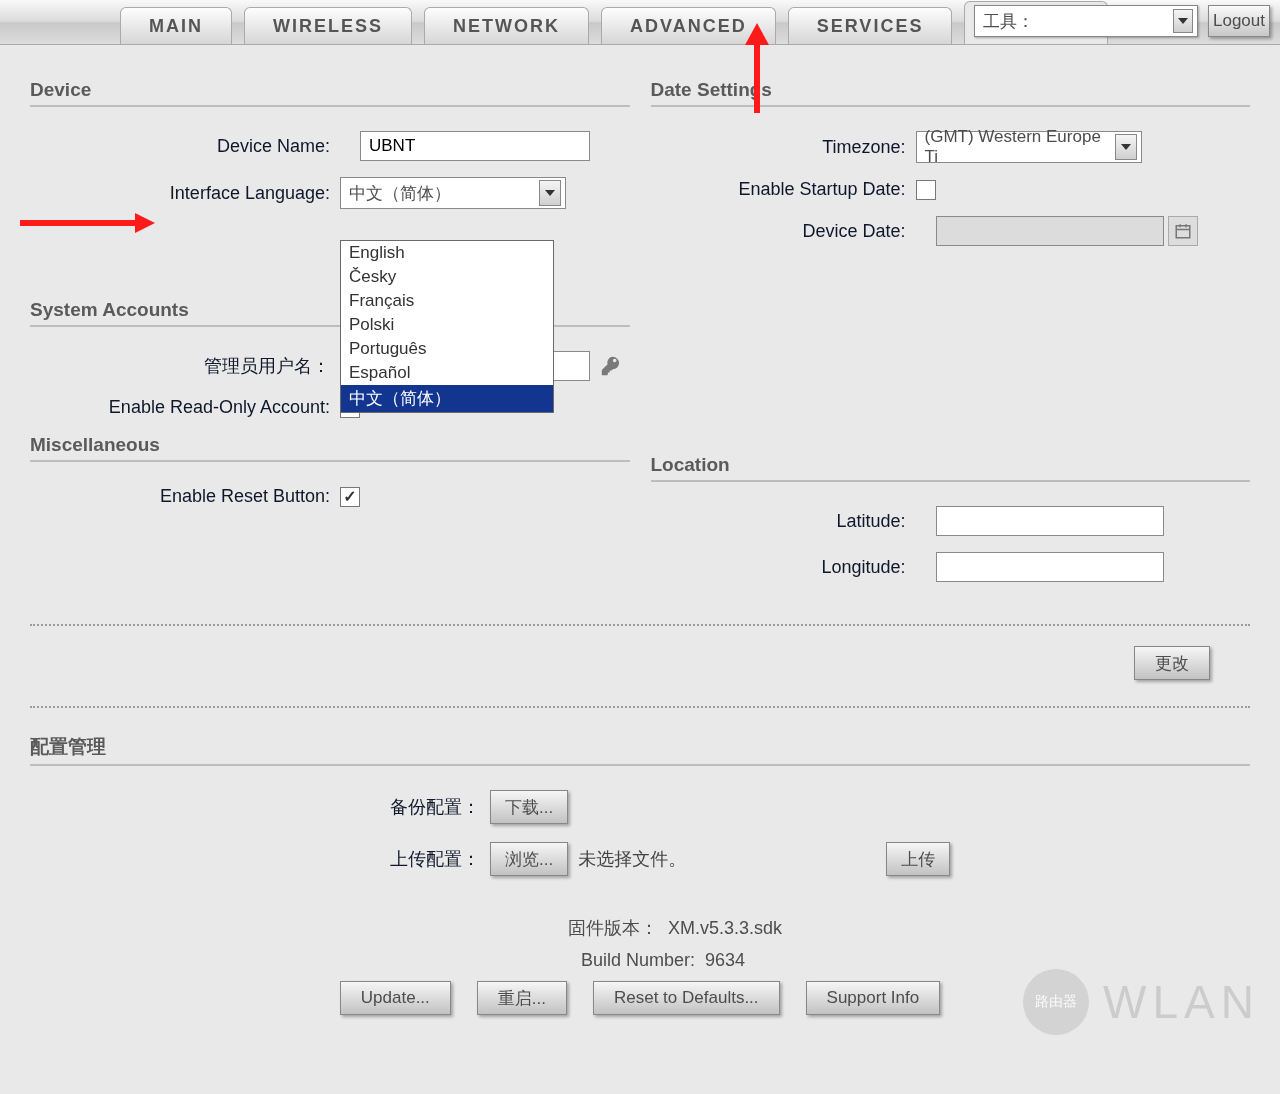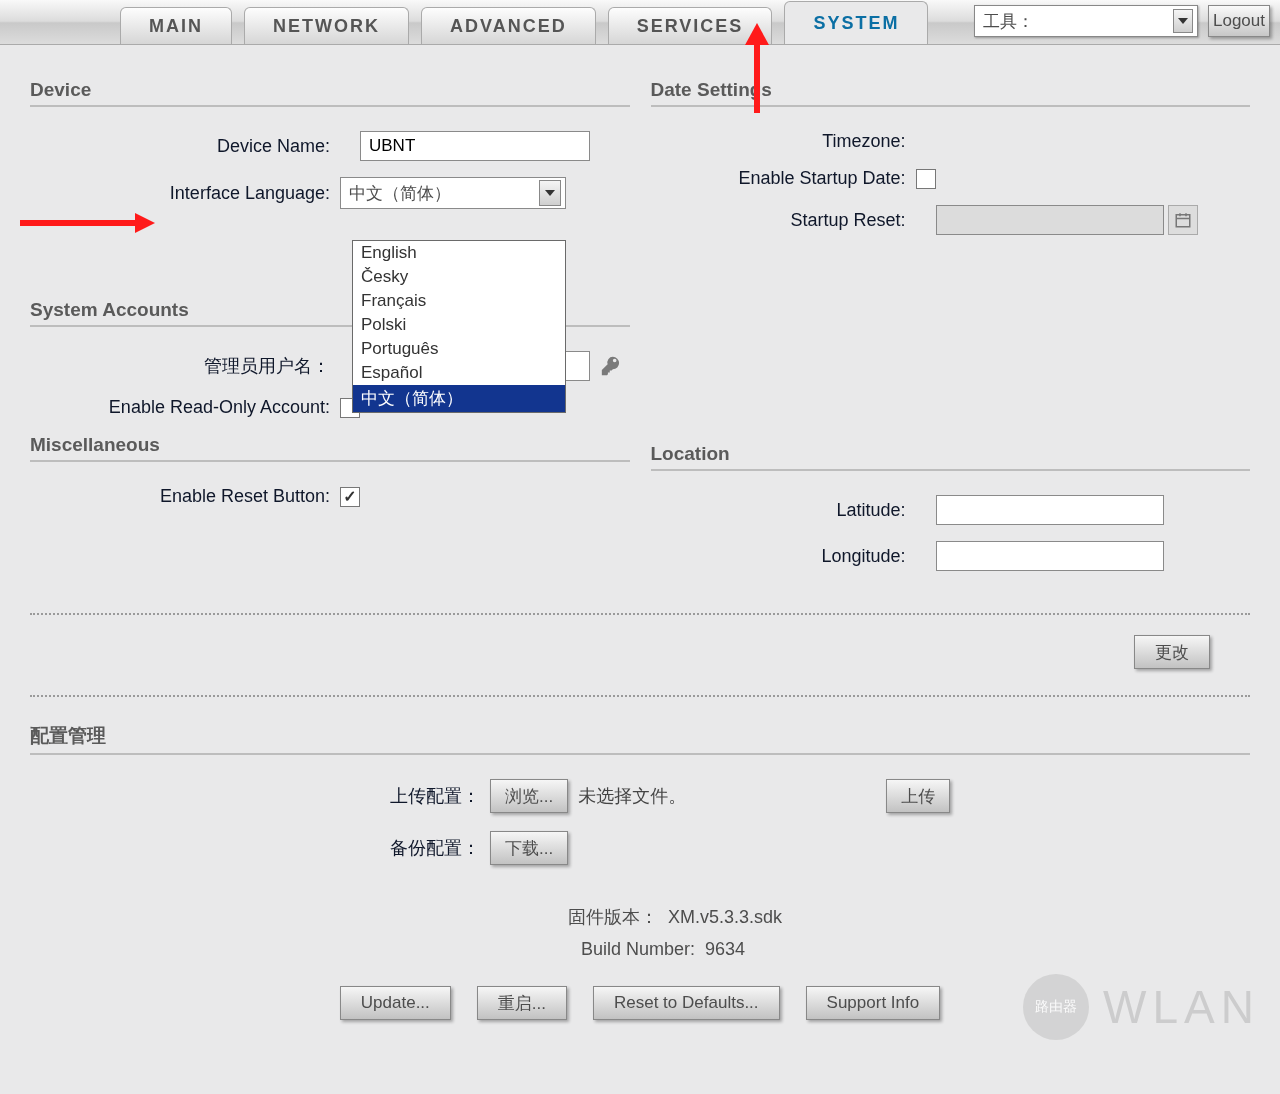--- a/index.html
+++ b/index.html
@@ -172,21 +172,21 @@
     font-size: 17px;
     display:inline-flex;align-items:center;
     cursor:pointer;
   }
   .btn.small{padding:0 14px;}
   .change-row{
     display:flex;justify-content:flex-end;padding-right:40px;margin-top:-6px;margin-bottom:6px;
   }
   .lang-dropdown {
     position: absolute;
-    left: 352px;
+    left: 340px;
     top: 195px;
     width: 212px;
     border: 1px solid #6a6a6a;
     background: #fff;
     z-index: 20;
     font-size: 17px;
   }
   .lang-dropdown .opt {
     padding: 2px 8px;
     color: #333;
@@ -231,40 +231,41 @@
   .config-rows .form-row{margin-bottom:18px;}
   .config-rows .form-label{width:230px;}
   .no-file{margin-left:10px;font-size:18px;color:#444;}
   .upload-btn-area{margin-left:200px;}
   .firmware-block{
     margin-top:40px;
     display:flex;flex-direction:column;align-items:center;gap:10px;
   }
   .firmware-row{display:flex;align-items:center;gap:10px;font-size:18px;}
   .firmware-label{text-align:right;min-width:160px;}
-  .firmware-buttons{display:flex;gap:26px;margin-top:16px;justify-content:space-between;}
+  .firmware-buttons{display:flex;gap:26px;justify-content:space-between;}
   .watermark{
     position:absolute;right:20px;bottom:20px;
     font-size:46px;letter-spacing:6px;color:rgba(180,180,180,.55);
     font-weight:300;display:flex;align-items:center;gap:14px;
     pointer-events:none;
   }
   .watermark .circ{
     width:66px;height:66px;border-radius:50%;
     background:rgba(190,190,190,.5);
     display:flex;align-items:center;justify-content:center;
     font-size:14px;color:rgba(255,255,255,.9);letter-spacing:0;
   }
 </style>
 </head>
 <body>
 
 <div class="top-bar">
   <div class="tabs">
     <div class="tab">MAIN</div>
+    <div class="tab">WIRELESS</div>
     <div class="tab">NETWORK</div>
     <div class="tab">ADVANCED</div>
     <div class="tab">SERVICES</div>
     <div class="tab active">SYSTEM</div>
   </div>
   <div class="top-right">
     <div class="tools-select">
       <span>工具：</span>
       <span class="select-caret"></span>
     </div>
@@ -331,27 +332,31 @@
         <div class="form-label">Enable Reset Button:</div>
         <span class="checkbox checked"></span>
       </div>
     </div>
 
     <div class="col right">
       <div class="section-title">Date Settings</div>
 
       <div class="form-row">
         <div class="form-label">Timezone:</div>
+        <div class="select-box">
+          <span>(GMT) Western Europe Ti</span>
+          <span class="select-caret"></span>
+        </div>
       </div>
       <div class="form-row">
         <div class="form-label">Enable Startup Date:</div>
         <span class="checkbox"></span>
       </div>
       <div class="form-row">
-        <div class="form-label">Startup Reset:</div>
+        <div class="form-label">Device Date:</div>
         <input class="text-input wide disabled" value="" style="">
         <span class="calendar-icon">
           <svg viewBox="0 0 24 24" width="18" height="18">
               <rect x="3" y="5" width="18" height="16" fill="none" stroke="#777" stroke-width="2"></rect>
               <line x1="3" y1="10" x2="21" y2="10" stroke="#777" stroke-width="2"></line>
               <line x1="8" y1="3" x2="8" y2="7" stroke="#777" stroke-width="2"></line>
               <line x1="16" y1="3" x2="16" y2="7" stroke="#777" stroke-width="2"></line>
             </svg>
         </span>
       </div>
@@ -375,31 +380,31 @@
   <div class="change-row">
     <div class="btn">更改</div>
   </div>
 
   <hr class="dotted-sep">
 
   <div class="section-title" style="margin-top:0">配置管理</div>
 
   <div class="config-rows">
     <div class="form-row">
+      <div class="form-label">备份配置：</div>
+      <div class="btn small">下载...</div>
+    </div>
+    <div class="form-row">
       <div class="form-label">上传配置：</div>
       <div class="btn small">浏览...</div>
       <span class="no-file">未选择文件。</span>
       <span class="upload-btn-area">
         <span class="btn small">上传</span>
       </span>
     </div>
-    <div class="form-row">
-      <div class="form-label">备份配置：</div>
-      <div class="btn small">下载...</div>
-    </div>
   </div>
 
 
   <div class="firmware-block">
     <div class="firmware-row">
       <div class="firmware-label">固件版本：</div>
       <div>XM.v5.3.3.sdk</div>
     </div>
     <div class="firmware-row">
       <div class="firmware-label">Build Number:</div>

